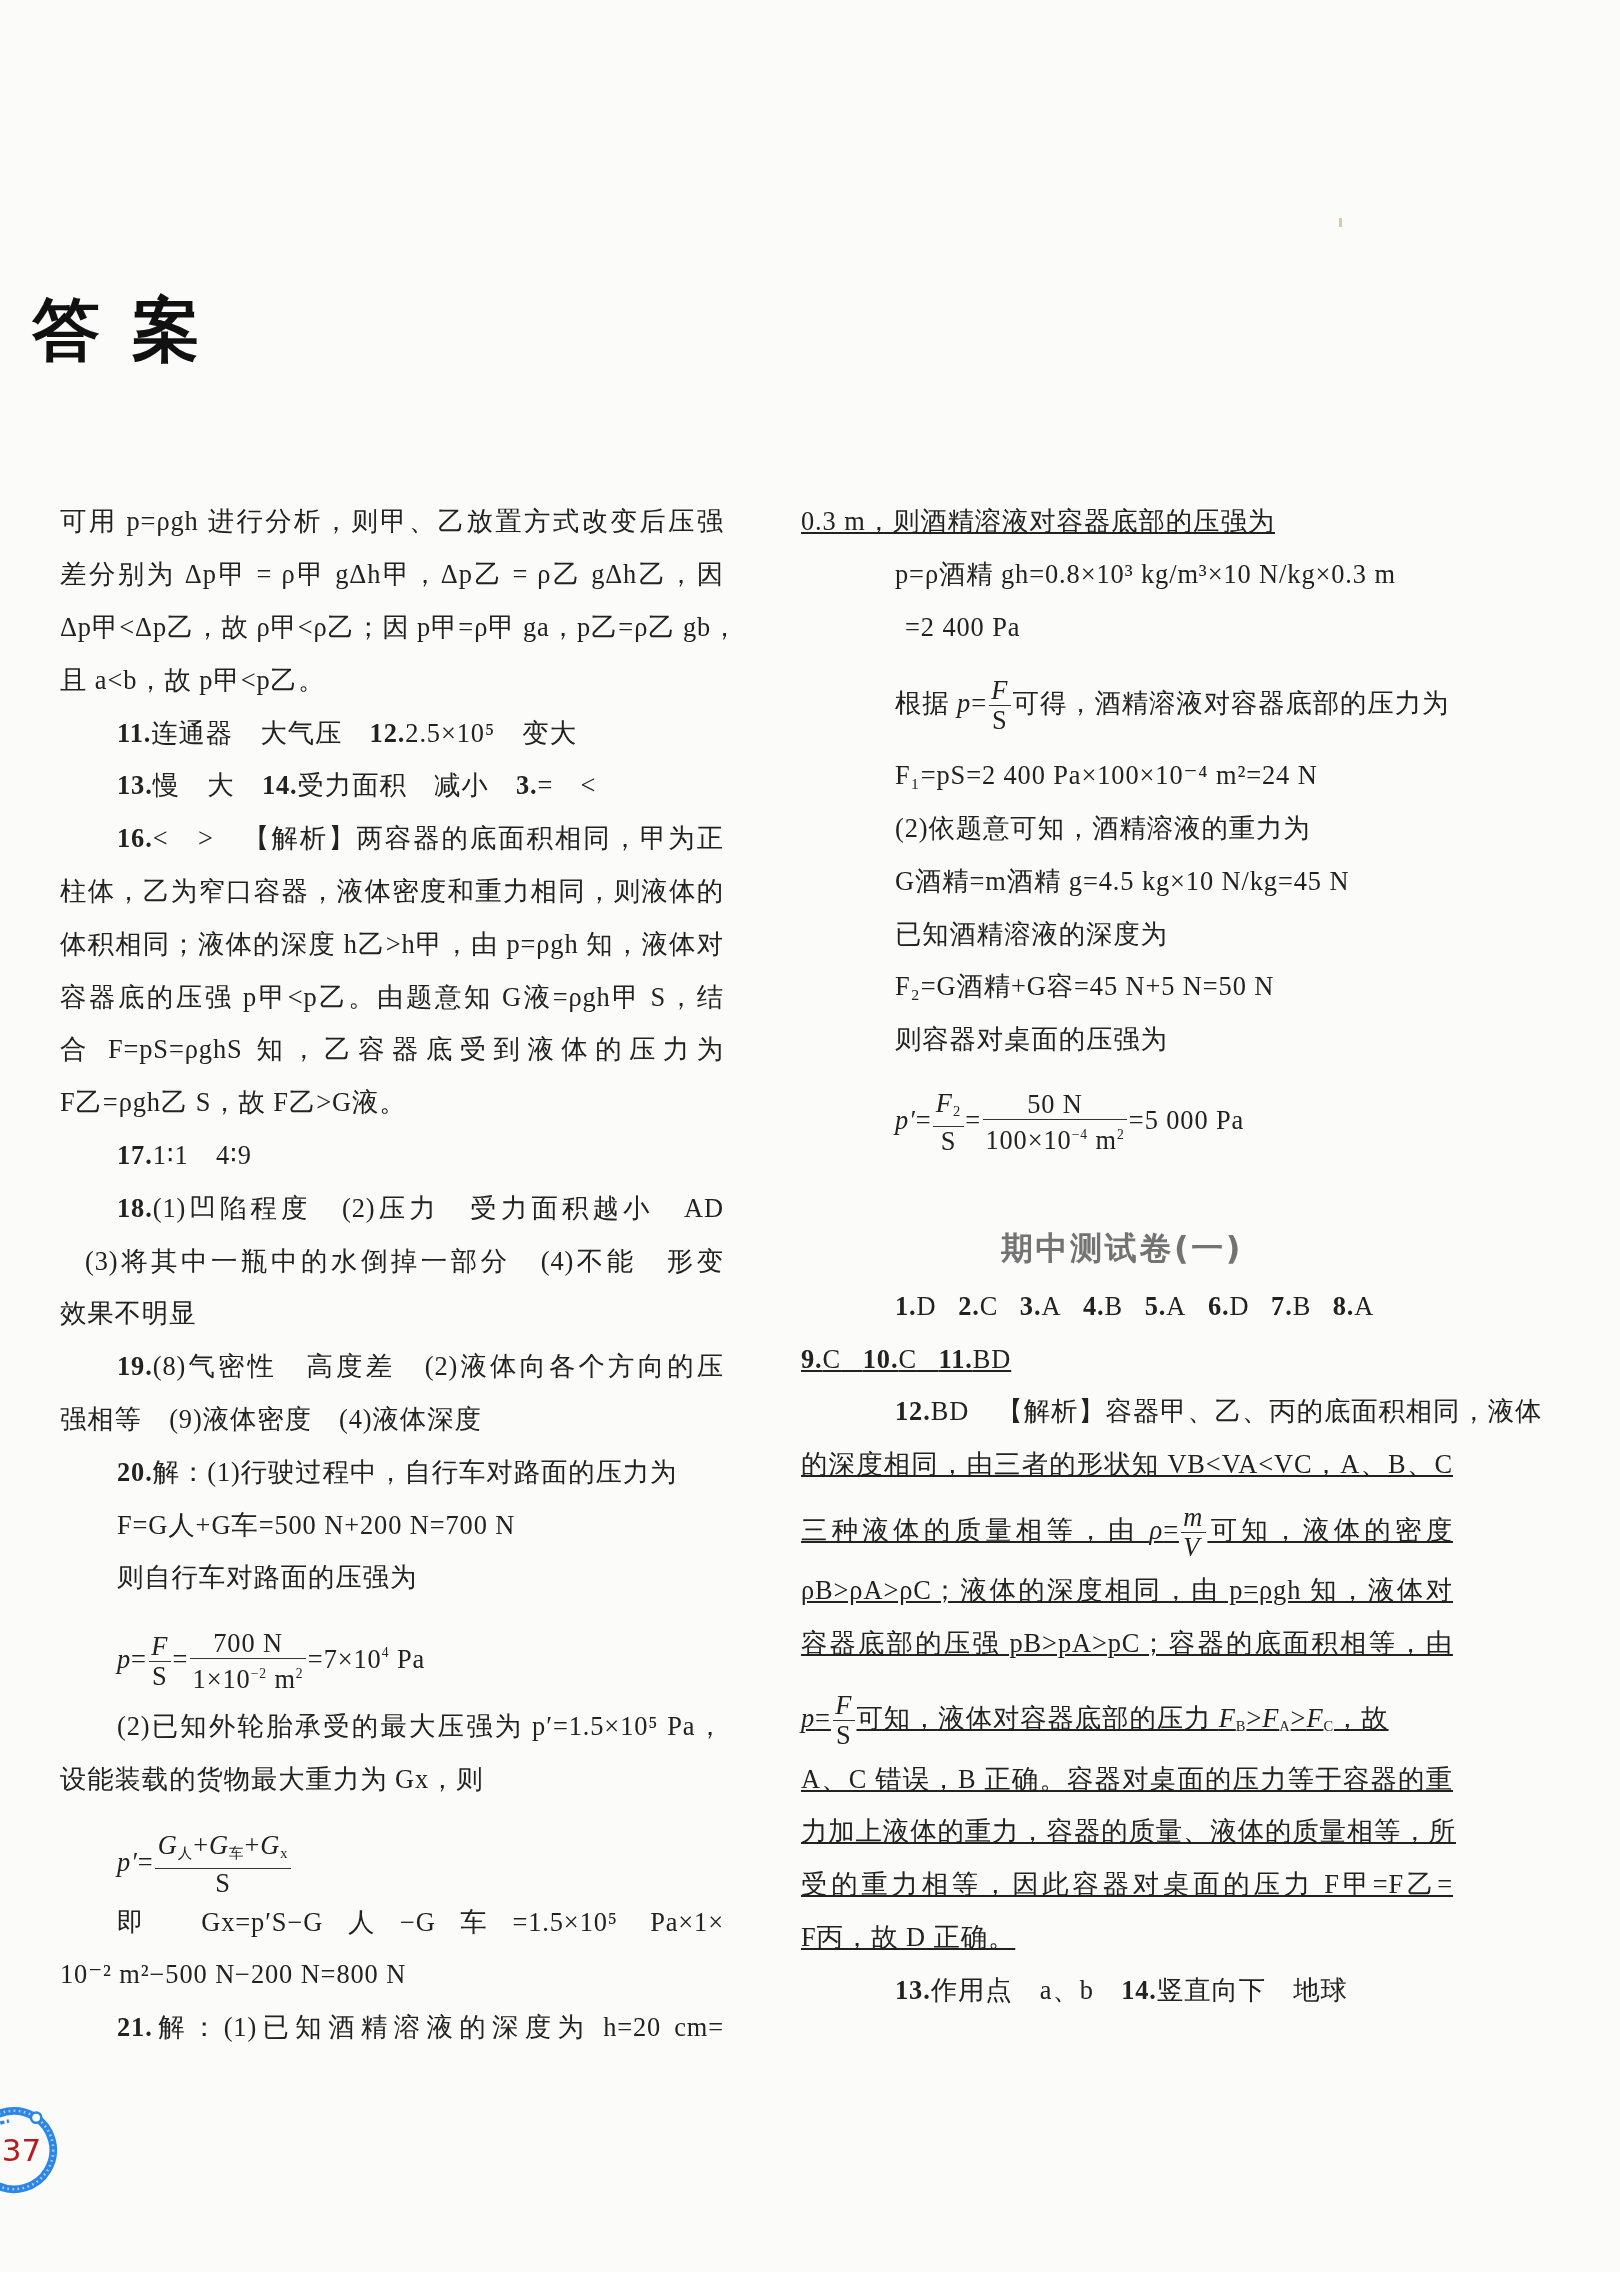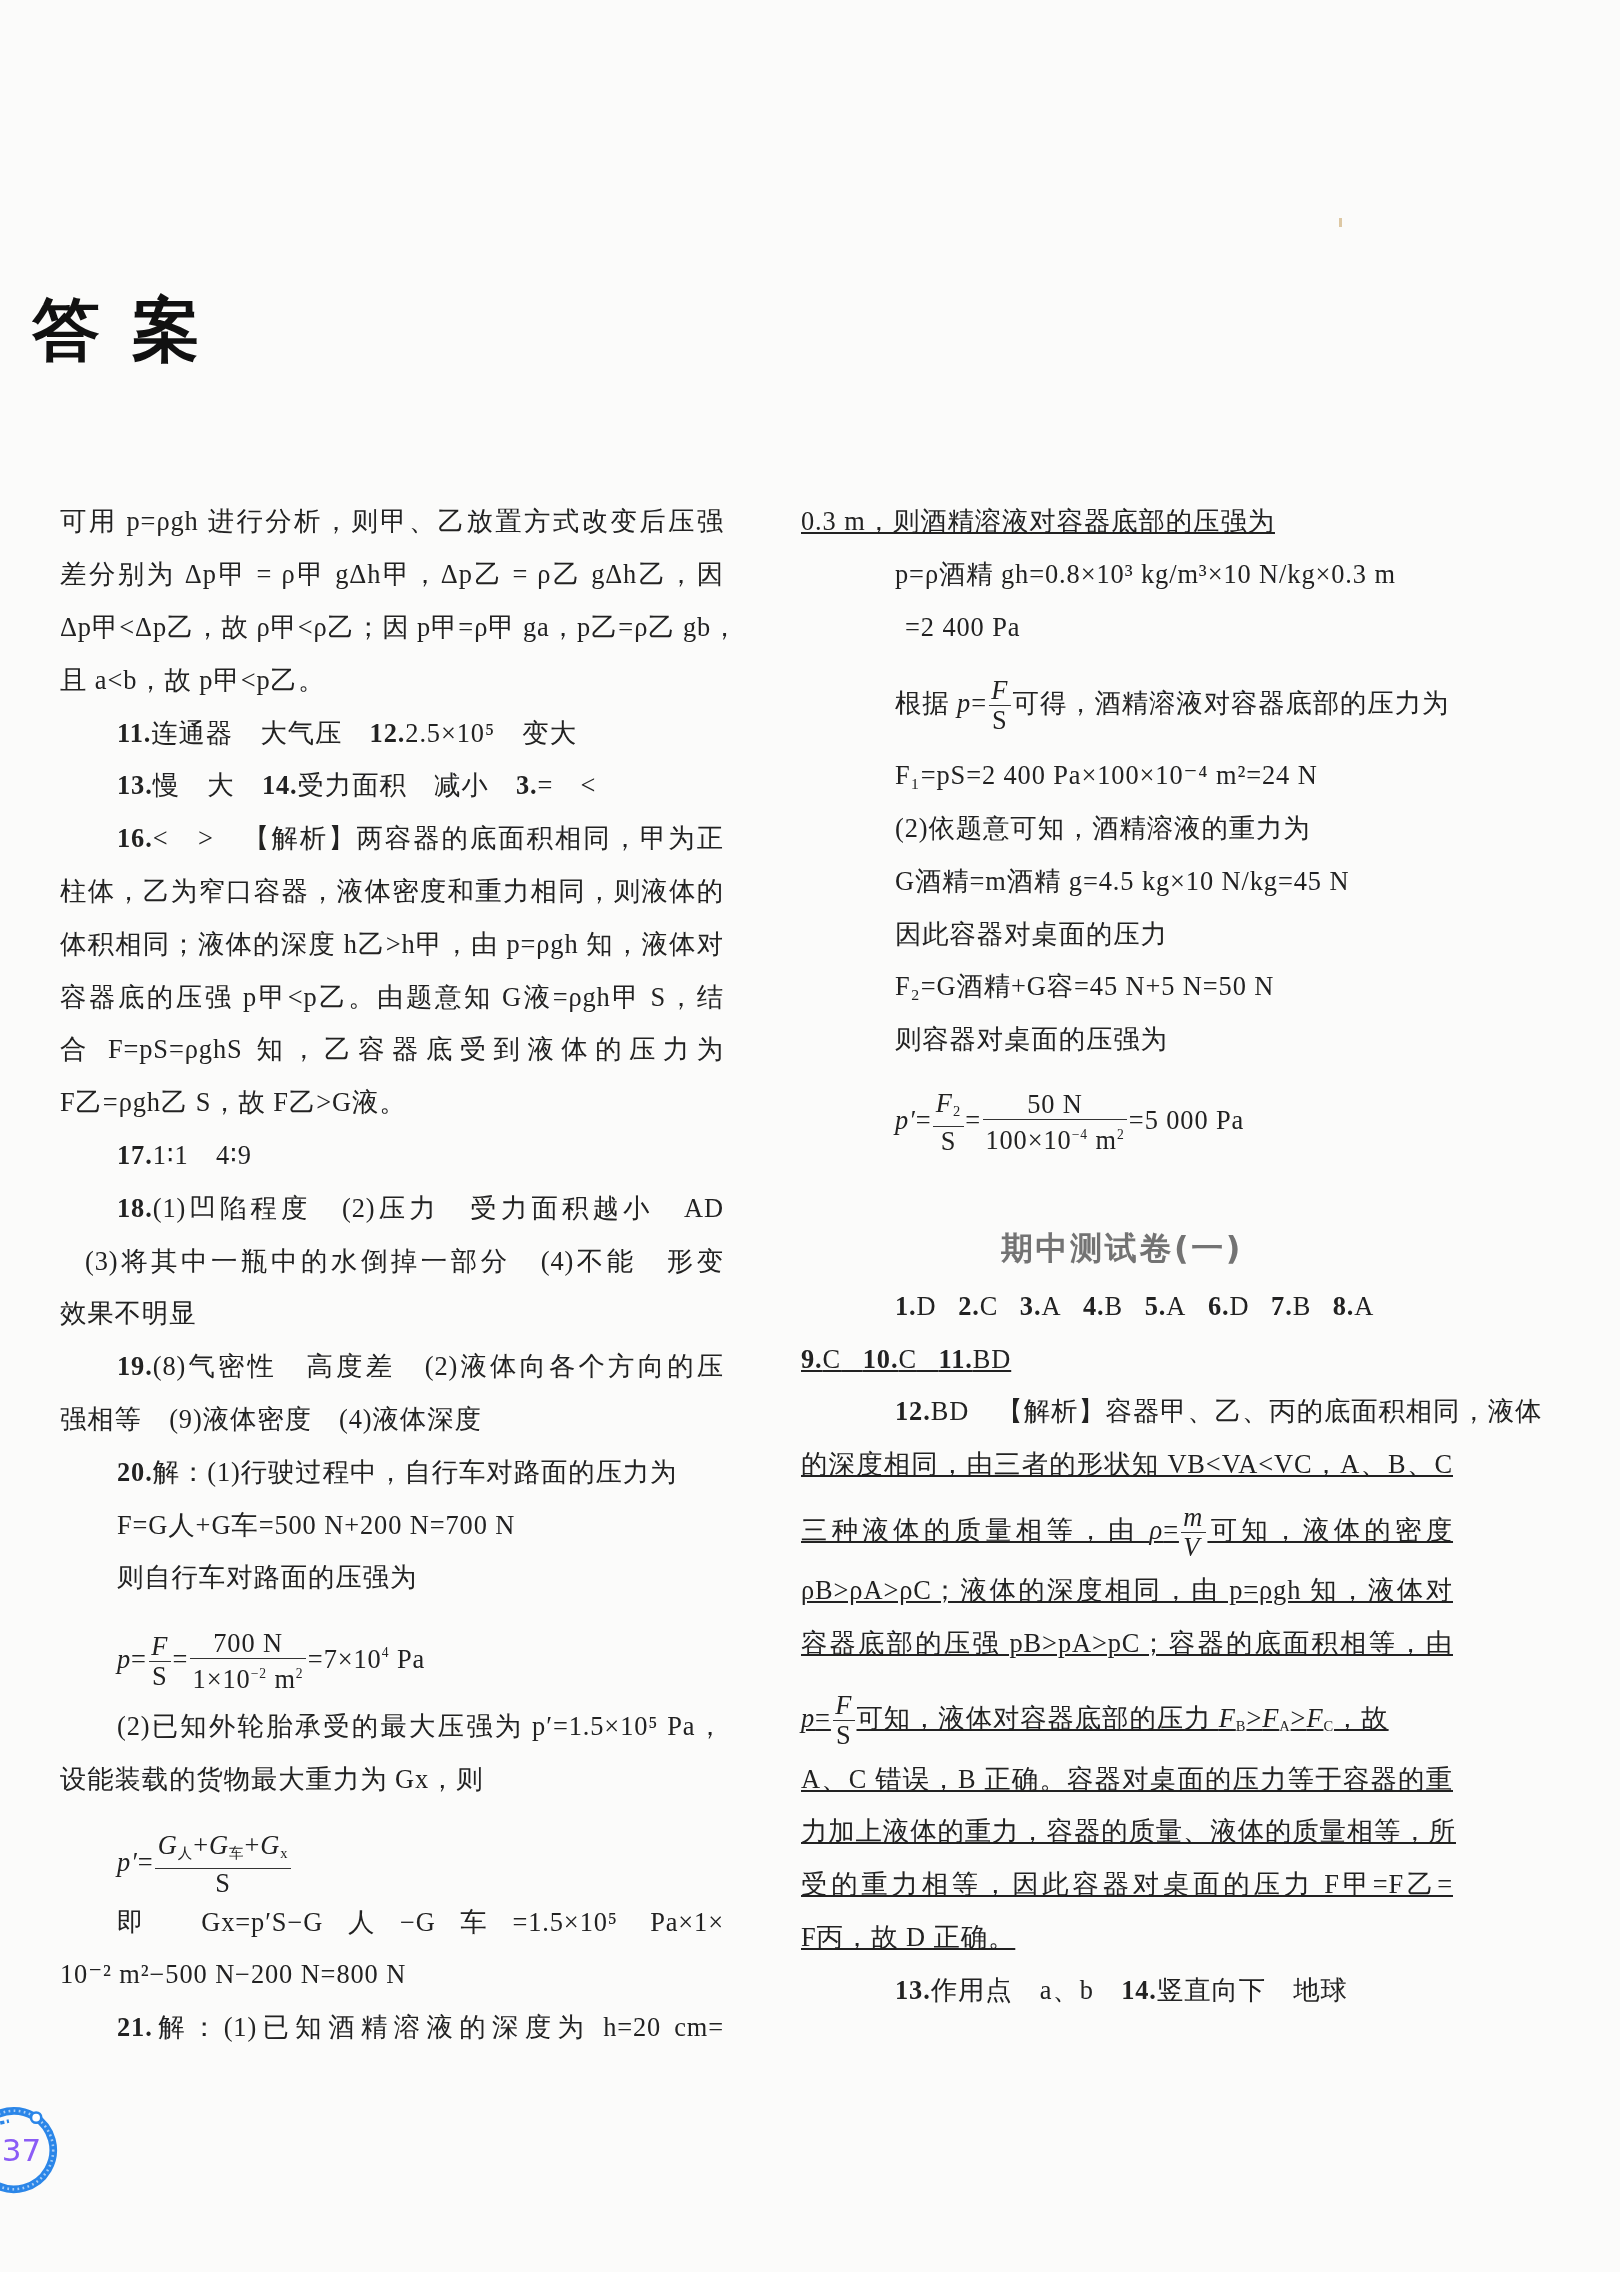--- a/index.html
+++ b/index.html
@@ -17,21 +17,21 @@
   i, .it { font-style:italic; }
   sub, .sb { font-size:14.5px; vertical-align:-4.3px; font-style:normal; }
   sup { font-size:13.6px; vertical-align:10.2px; }
   .frac { display:inline-block; vertical-align:middle; text-align:center; margin:0 1.7px; }
   .frac > span { display:block; line-height:29px; padding:0 2.6px; }
   .frac > span.top { border-bottom:1.7px solid #333; }
   .heading { position:absolute; left:1001px; top:1227px; font-family:"DejaVu Sans","Liberation Sans",sans-serif;
              font-weight:bold; font-size:32px; color:#737373; letter-spacing:2.6px; }
   .badge { position:absolute; left:-32px; top:2104px; width:92px; height:92px; }
   .badge-num { position:absolute; left:1.7px; top:2132px; font-family:"DejaVu Sans","Liberation Sans",sans-serif;
-               font-size:31px; color:#8b5cf6; }
+               font-size:31px; color:#b91c1c; }
   .speck { position:absolute; width:2.6px; height:8.5px; background:#c9a66a; opacity:.6; }
 </style>
 </head>
 <body>
 
 <div class="title">答案</div>
 <div class="speck" style="left:1339px;top:218px;"></div>
 
 <div class="ln L just" style="top:504px">可用 p=ρgh 进行分析，则甲、乙放置方式改变后压强</div>
 <div class="ln L just" style="top:557px">差分别为 Δp甲 = ρ甲 gΔh甲，Δp乙 = ρ乙 gΔh乙，因</div>
@@ -95,21 +95,21 @@
 
 <div class="ln R" style="top:504px">0.3 m，则酒精溶液对容器底部的压强为</div>
 <div class="ln Ri" style="top:557px">p=ρ酒精 gh=0.8×10³ kg/m³×10 N/kg×0.3 m</div>
 <div class="ln" style="left:905px; top:610px">=2 400 Pa</div>
 <div class="ln Ri" style="top:676px">
   根据 <span class="it">p</span>=<span class="frac"><span class="top it">F</span><span>S</span></span>可得，酒精溶液对容器底部的压力为
 </div>
 <div class="ln Ri" style="top:758px">F₁=pS=2 400 Pa×100×10⁻⁴ m²=24 N</div>
 <div class="ln Ri" style="top:811px">(2)依题意可知，酒精溶液的重力为</div>
 <div class="ln Ri" style="top:864px">G酒精=m酒精 g=4.5 kg×10 N/kg=45 N</div>
-<div class="ln Ri" style="top:917px">因此容器对桌面的压力</div>
+<div class="ln Ri" style="top:917px">已知酒精溶液的深度为</div>
 <div class="ln Ri" style="top:969px">F₂=G酒精+G容=45 N+5 N=50 N</div>
 <div class="ln Ri" style="top:1022px">则容器对桌面的压强为</div>
 <div class="ln Ri" style="top:1089px">
   <span class="it">p′</span>=<span class="frac"><span class="top"><i>F</i><span class="sb">2</span></span><span>S</span></span>=<span class="frac"><span class="top">50 N</span><span>100×10<sup>−4</sup> m<sup>2</sup></span></span>=5 000 Pa
 </div>
 
 <div class="heading">期中测试卷(一)</div>
 
 <div class="ln Ri" style="top:1289px; word-spacing:0;">
   <b class="num">1.</b><span>D</span> 

